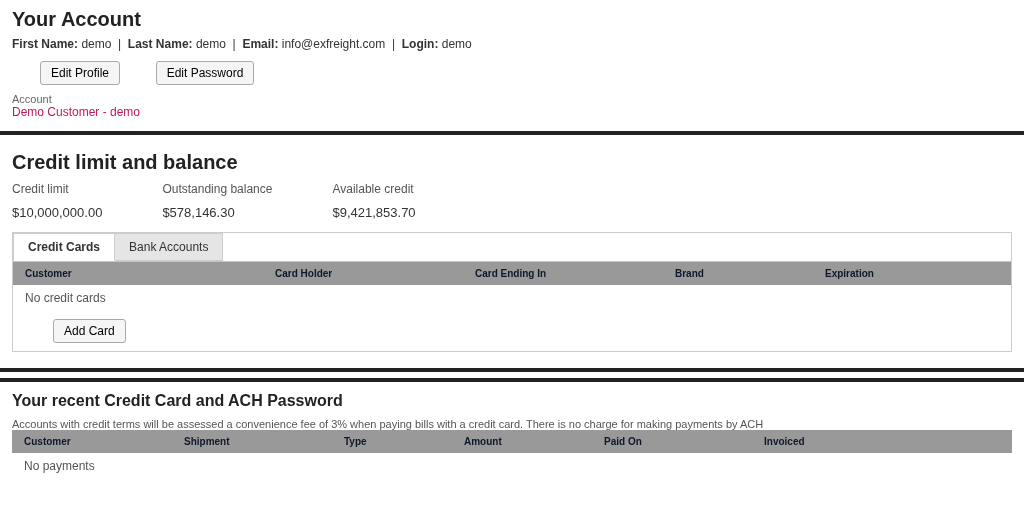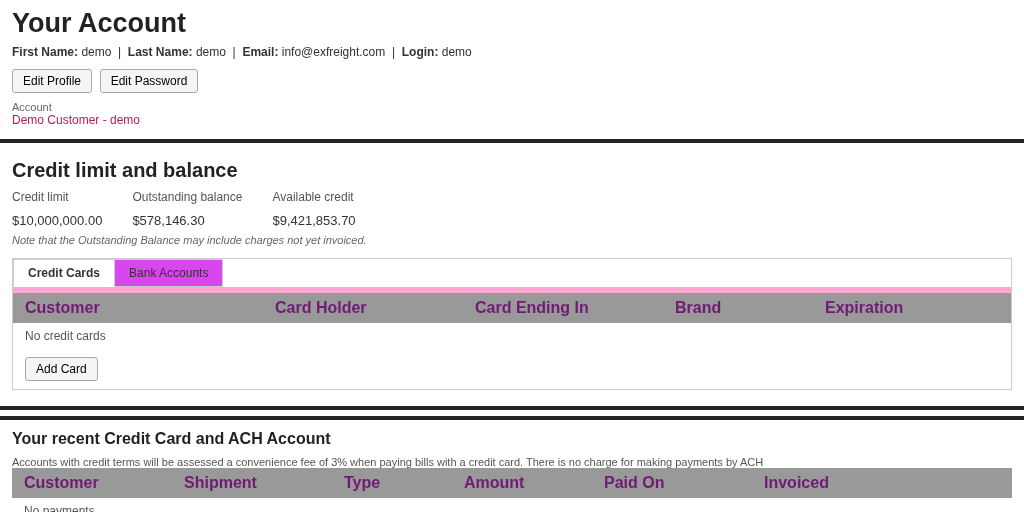--- a/index.html
+++ b/index.html
@@ -6,41 +6,42 @@
     body {
       font-family: Arial, sans-serif;
       font-size: 13px;
       color: #333;
       background: #fff;
       width: 1024px;
       min-height: 512px;
       overflow-x: hidden;
     }
     .page-title {
-      font-size: 27px;
+      font-size: 20px;
       font-weight: bold;
       padding: 8px 12px 4px 12px;
       color: #222;
     }
     .user-info {
       padding: 2px 24px 6px 12px;
       font-size: 12px;
     }
     .user-info strong {
       font-weight: bold;
     }
     .btn {
       display: inline-block;
       padding: 4px 10px;
       border: 1px solid #aaa;
       background: #f5f5f5;
       font-size: 12px;
       cursor: pointer;
       border-radius: 3px;
       margin-right: 4px;
+      margin-left: 28px;
     }
     .btn-primary {
       background: #f5f5f5;
       border-color: #aaa;
     }
     .buttons-row {
       padding: 4px 12px 6px 12px;
     }
     .account-label {
       padding: 2px 0 0px 12px;
@@ -61,21 +62,21 @@
       padding: 10px 12px;
     }
     .section-title {
       font-size: 20px;
       font-weight: bold;
       color: #222;
       margin-bottom: 8px;
     }
     .credit-info-row {
       display: flex;
-      gap: 30px;
+      gap: 60px;
       margin-bottom: 6px;
     }
     .credit-info-item .label {
       font-size: 12px;
       color: #555;
     }
     .credit-info-item .value {
       font-size: 13px;
       color: #333;
       margin-top: 9px;
@@ -85,43 +86,43 @@
       color: #666;
       margin-top: 4px;
       font-style: italic;
     }
     .tabs-container {
       margin-top: 10px;
       border: 1px solid #ccc;
     }
     .tabs-header {
       display: flex;
-      border-bottom: 6px solid #f9a8d4;
+      border-bottom: 1px solid #f9a8d4;
     }
     .tab {
       padding: 6px 14px;
       font-size: 12px;
       cursor: pointer;
       border: 1px solid #ccc;
       margin-right: -1px;
-      background: #d946ef;
+      background: #e5e5e5;
       color: #333;
     }
     .tab.active {
       background: #fff;
       border-bottom: 1px solid #fff;
       font-weight: bold;
       z-index: 1;
     }
     .table-header {
       display: grid;
       background: #999;
-      color: #701a75;
+      color: #0f172a;
       padding: 6px 8px;
-      font-size: 16px;
+      font-size: 10px;
       font-weight: bold;
     }
     .cc-table-header {
       grid-template-columns: 250px 200px 200px 150px 120px;
     }
     .payments-table-header {
       grid-template-columns: 160px 160px 120px 140px 160px 1fr;
     }
     .table-header div {
       padding: 0 4px;
@@ -188,21 +189,20 @@
     </div>
     <div class="credit-info-item">
       <div class="label">Outstanding balance</div>
       <div class="value">$578,146.30</div>
     </div>
     <div class="credit-info-item">
       <div class="label">Available credit</div>
       <div class="value">$9,421,853.70</div>
     </div>
   </div>
-  <div class="note-text">Note that the Outstanding Balance may include charges not yet invoiced.</div>
 
   <div class="tabs-container" style="margin-top:12px; border:1px solid #ccc;">
     <div class="tabs-header">
       <div class="tab active">Credit Cards</div>
       <div class="tab">Bank Accounts</div>
     </div>
 
     <div class="table-header cc-table-header">
       <div>Customer</div>
       <div>Card Holder</div>
@@ -213,21 +213,21 @@
     <div class="table-row">No credit cards</div>
     <div class="add-card-row">
       <button class="btn">Add Card</button>
     </div>
   </div>
 </div>
 
 <div class="divider"></div>
 
 <div class="payments-section">
-  <div class="section-title">Your recent Credit Card and ACH Account</div>
+  <div class="section-title">Your recent Credit Card and ACH Password</div>
   <div class="payments-note">Accounts with credit terms will be assessed a convenience fee of 3% when paying bills with a credit card. There is no charge for making payments by ACH</div>
 
   <div class="table-header payments-table-header">
     <div>Customer</div>
     <div>Shipment</div>
     <div>Type</div>
     <div>Amount</div>
     <div>Paid On</div>
     <div>Invoiced</div>
   </div>

